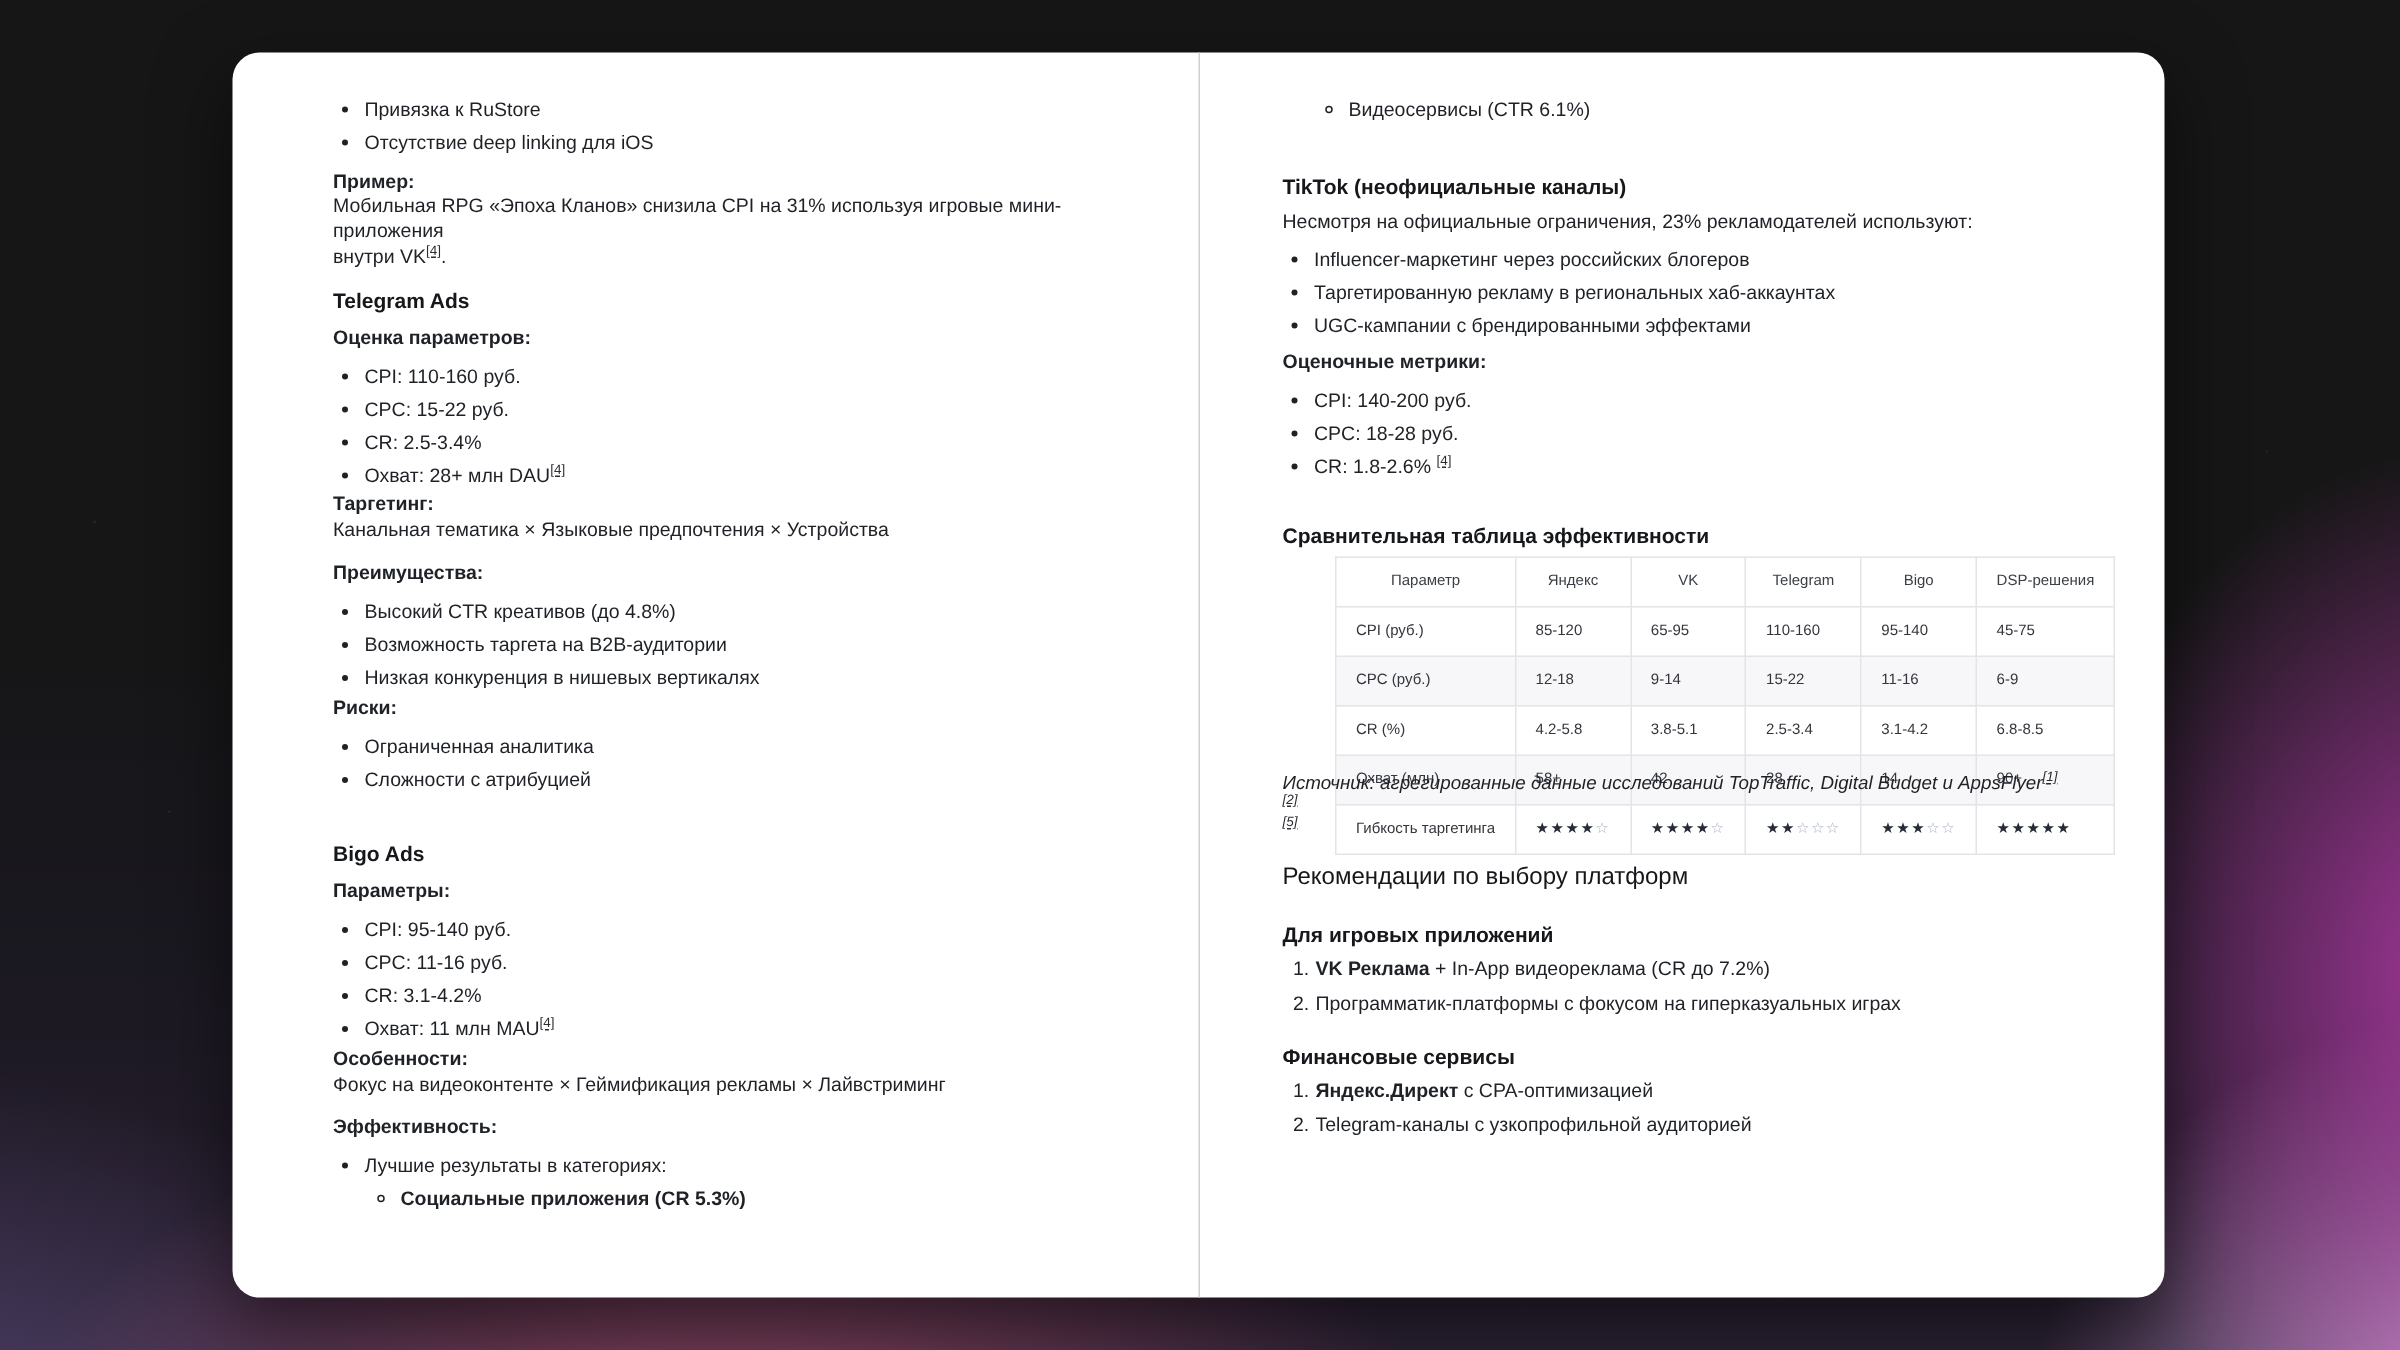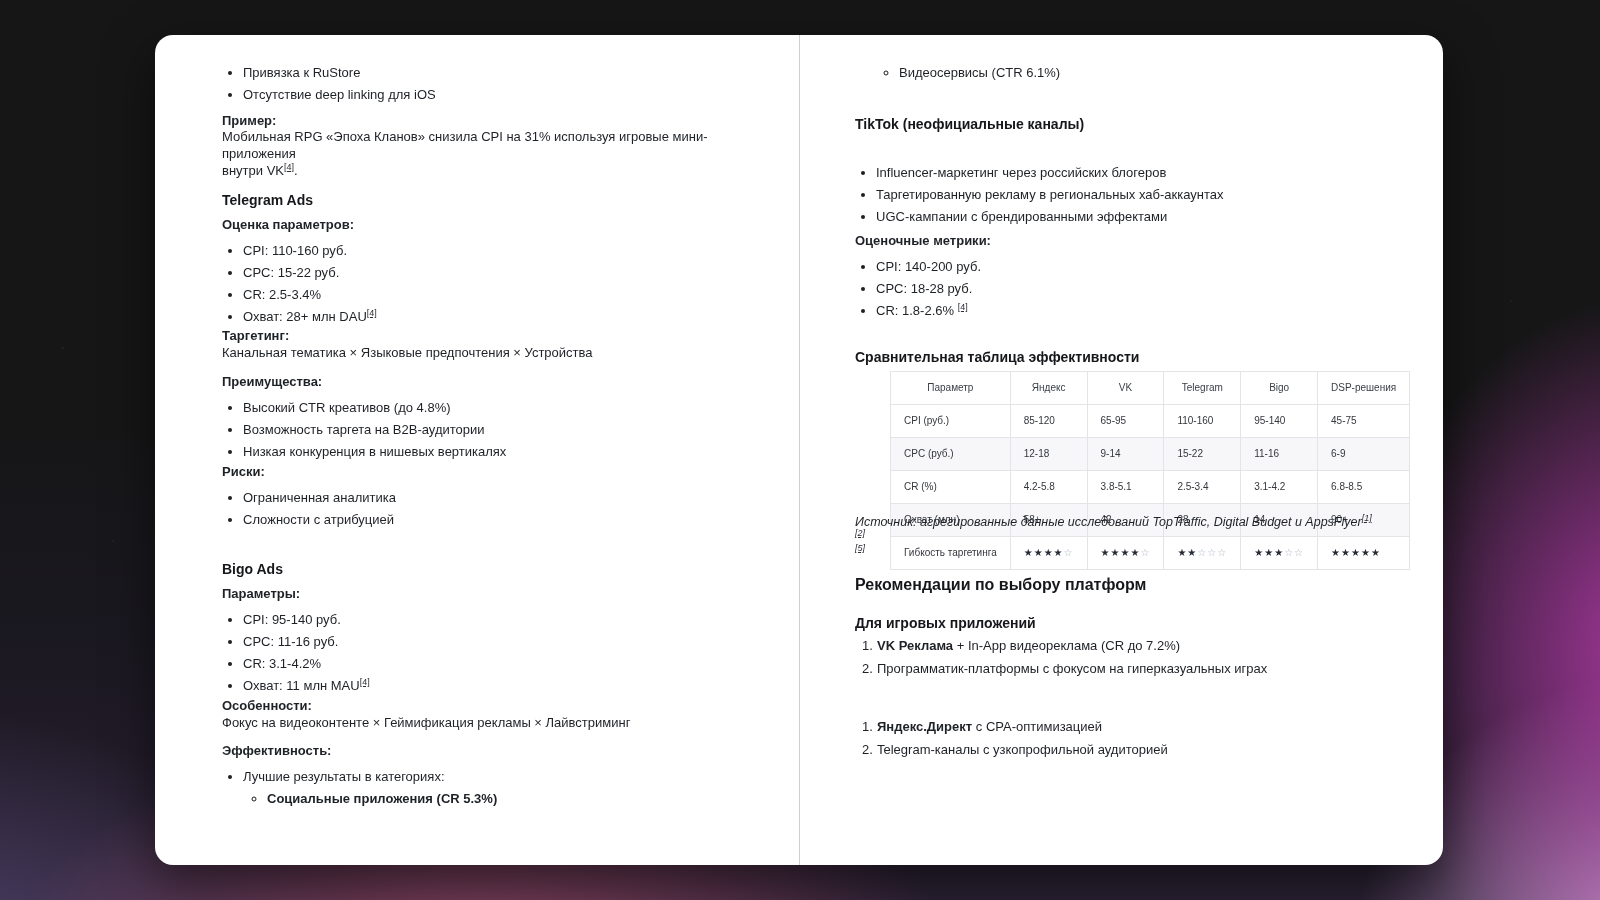--- a/index.html
+++ b/index.html
@@ -25,21 +25,21 @@
     box-shadow:0 18px 50px rgba(0,0,0,0.5);
   }
   .divider{position:absolute;left:644px;top:0;bottom:0;width:1px;background:#cfcfd3;}
   .col{position:absolute;top:0;height:100%;color:#1e2126;font-size:13px;line-height:20px;}
   .col-left{left:67px;width:500px;}
   .col-right{left:700px;width:520px;}
   .blk{position:absolute;left:0;right:0;}
   .label{font-weight:700;}
   h2,h3{margin:0;color:#15171a;}
   h3{font-size:14px;line-height:22px;font-weight:700;}
-  h2{font-size:16px;line-height:23px;font-weight:700;}
+  h2{font-size:16px;line-height:23px;font-weight:400;}
   .para{line-height:17px;}
   ul.dots{margin:0;padding-left:21px;list-style:disc;}
   ul.dots li{margin:0 0 2px;}
   ul.circles{margin:0;padding-left:44px;list-style:circle;}
   ul.circles li{margin:0 0 2px;}
   ul.nested{margin:2px 0 0;padding-left:24px;list-style:circle;font-weight:bold;}
   .fn{font-size:9px;vertical-align:super;line-height:0;text-decoration:underline;color:#2a2d33;cursor:pointer;}
   .numlist .row{display:flex;margin:0 0 3px;}
   .numlist .num{width:15px;margin-left:7px;flex:0 0 auto;}
   .cmp-table{border-collapse:collapse;font-size:10px;color:#33363c;margin-left:35px;}
@@ -116,20 +116,21 @@
     </ul>
   </div>
 
   <div class="col col-right">
 
     <ul class="circles blk" style="top:28px">
       <li>Видеосервисы (CTR 6.1%)</li>
     </ul>
 
     <h3 class="blk" style="top:78px">TikTok (неофициальные каналы)</h3>
+    <div class="blk para" style="top:104px">Несмотря на официальные ограничения, 23% рекламодателей используют:</div>
     <ul class="dots blk" style="top:128px">
       <li>Influencer-маркетинг через российских блогеров</li>
       <li>Таргетированную рекламу в региональных хаб-аккаунтах</li>
       <li>UGC-кампании с брендированными эффектами</li>
     </ul>
     <div class="blk label" style="top:196px">Оценочные метрики:</div>
     <ul class="dots blk" style="top:222px">
       <li>CPI: 140-200 руб.</li>
       <li>CPC: 18-28 руб.</li>
       <li><span>CR: 1.8-2.6% </span><sup class="fn">[4]</sup></li>
@@ -214,20 +215,21 @@
       <div class="row">
         <span class="num">1.</span>
         <span><b>VK Реклама</b><span> + In-App видеореклама (CR до 7.2%)</span></span>
       </div>
       <div class="row">
         <span class="num">2.</span>
         <span><b></b><span>Программатик-платформы с фокусом на гиперказуальных играх</span></span>
       </div>
     </div>
 
+    <h3 class="blk" style="top:658px">Финансовые сервисы</h3>
     <div class="blk numlist" style="top:682px">
       <div class="row">
         <span class="num">1.</span>
         <span><b>Яндекс.Директ</b><span> с CPA-оптимизацией</span></span>
       </div>
       <div class="row">
         <span class="num">2.</span>
         <span><b></b><span>Telegram-каналы с узкопрофильной аудиторией</span></span>
       </div>
     </div>

